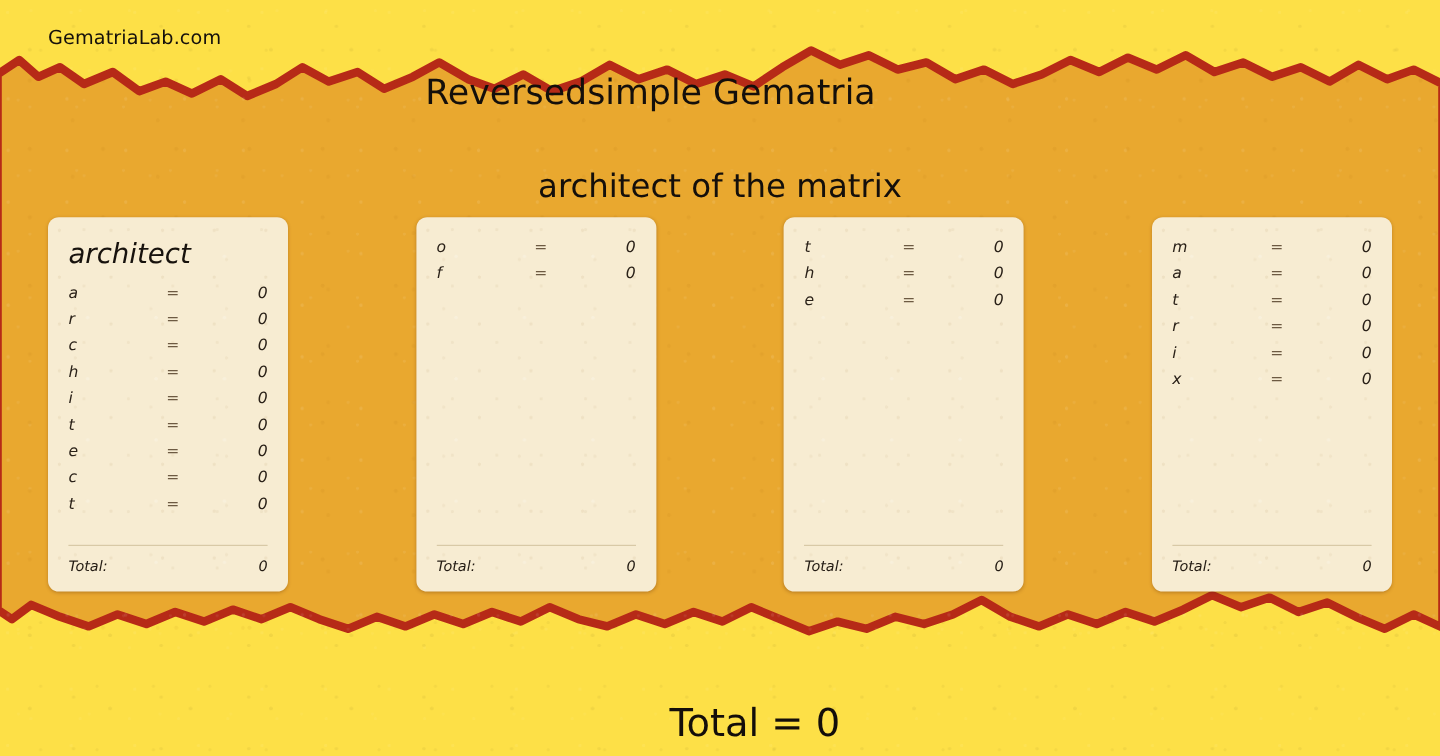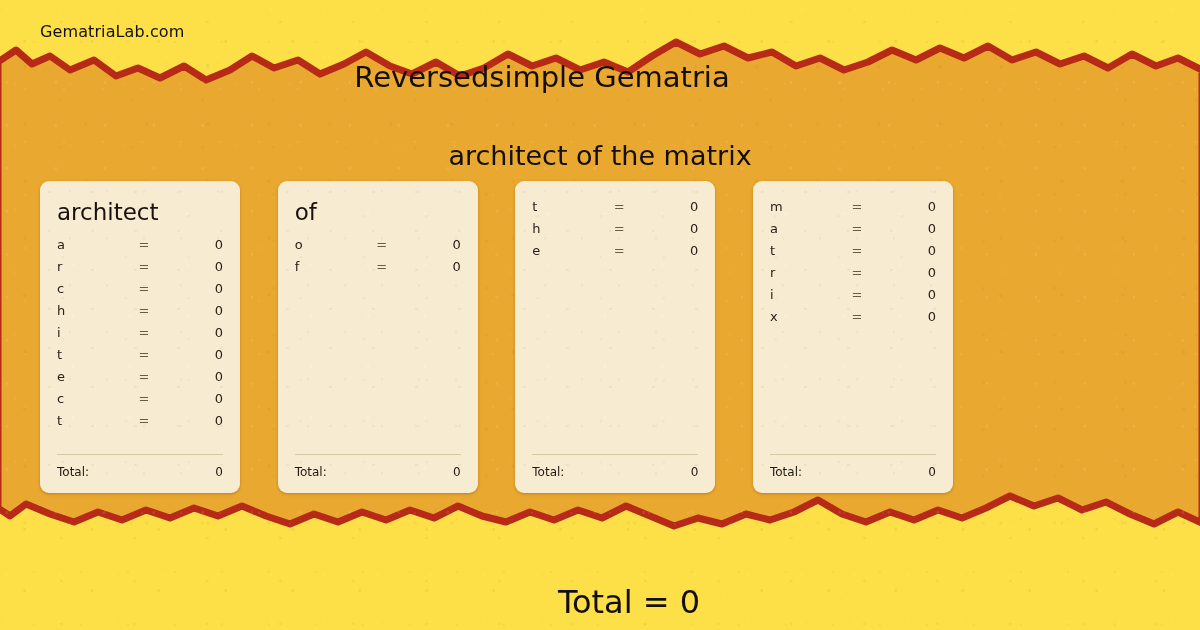--- a/index.html
+++ b/index.html
@@ -102,24 +102,25 @@
     font-weight: 400;
     color: #140f0b;
     margin-top: 17px;
   }
 
   
   .cards {
     position: absolute;
     left: 40px;
     top: 181px;
-    width: 913px;
+    width: 1120px;
     height: 312px;
     display: flex;
     justify-content: space-between;
+    font-style: italic;
   }
 
   .card {
     width: 200px;
     height: 312px;
     background-color: #f7ecd2;
     border-radius: 9px;
     box-shadow: 0 1px 3px rgba(90,40,10,.30);
     padding: 18px 17px 14px 17px;
     display: flex;
@@ -307,21 +308,20 @@
       </div>
       <div class="card-divider"></div>
       <div class="card-total">
         <span class="tl">Total:</span>
         <span class="tv">0</span>
       </div>
     </div>
 
     <div class="card">
       <div class="card-noise"></div>
-      <div class="card-word">of</div>
       <div class="letters">
         <div class="letter-row">
           <span class="lt">o</span>
           <span class="eq">=</span>
           <span class="val">0</span>
         </div>
         <div class="letter-row">
           <span class="lt">f</span>
           <span class="eq">=</span>
           <span class="val">0</span>

